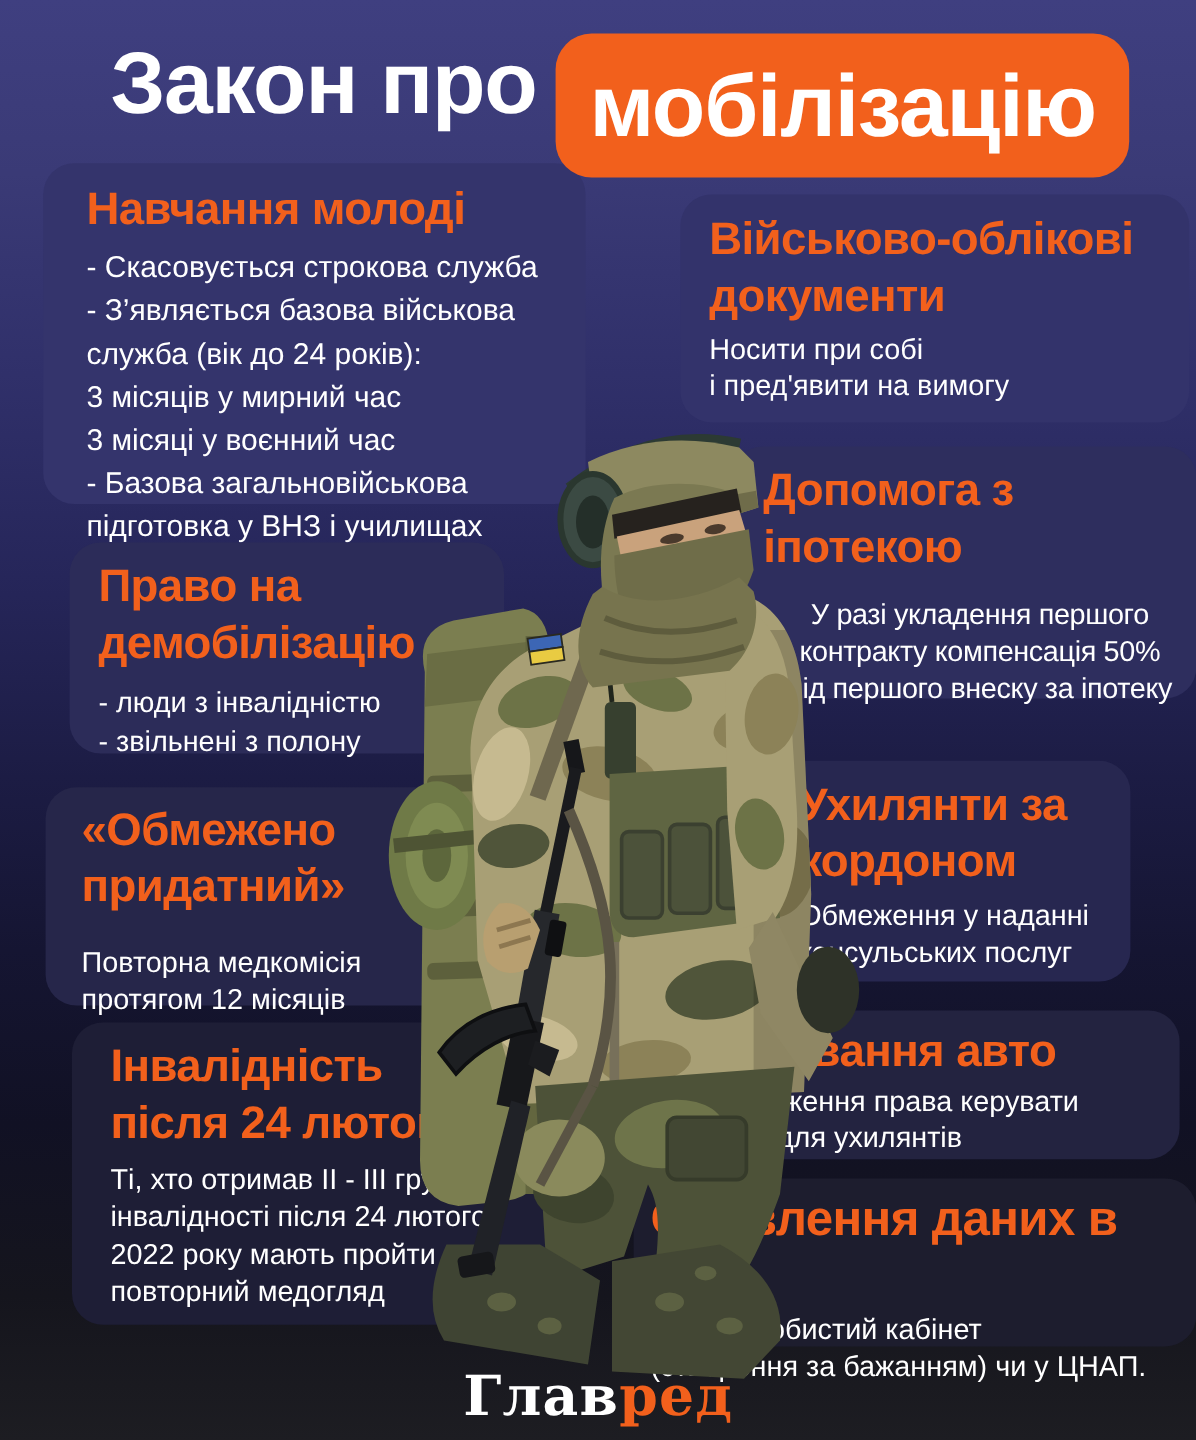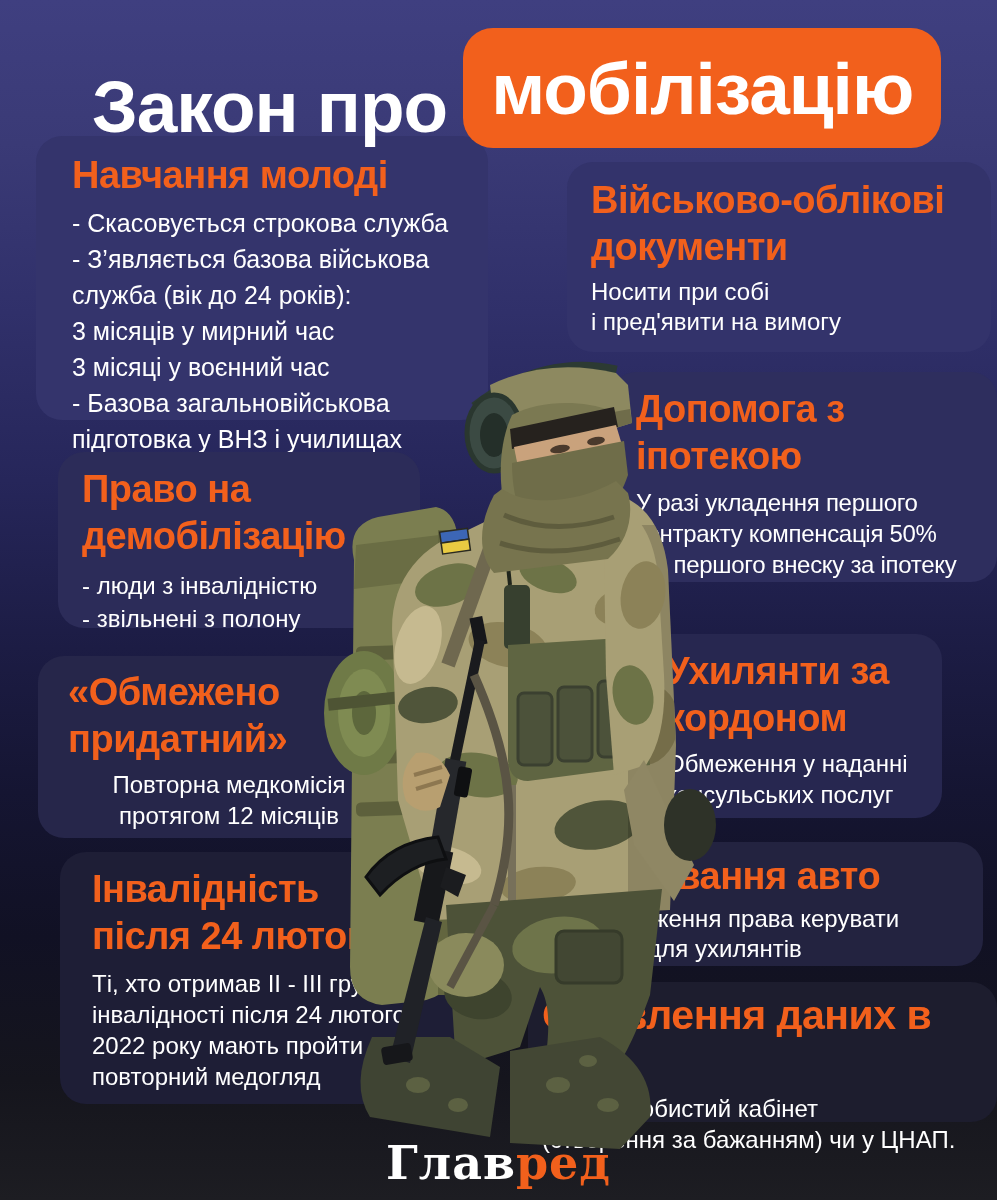--- a/index.html
+++ b/index.html
@@ -12,35 +12,35 @@
   }
   .panel{position:absolute;border-radius:26px;z-index:2;box-sizing:border-box;}
   .ph{color:#f2601c;font-weight:700;font-size:38px;line-height:47px;letter-spacing:-0.5px;}
   .ph .ph-line{white-space:nowrap;}
   .pb{color:#ffffff;font-weight:400;font-size:24px;line-height:33px;margin-top:9px;}
   .pb .line{white-space:nowrap;}
   #pL1{left:36px;top:136px;width:452px;height:284px;background:#34346c;padding:16px 0 0 36px;}
   #pL1 .pb{font-size:25px;line-height:36px;margin-top:6px;}
   #pL2{left:58px;top:452px;width:362px;height:176px;background:#2c2c59;padding:14px 0 0 24px;}
   #pL3{left:38px;top:656px;width:352px;height:182px;background:#26264a;padding:13px 0 0 30px;}
-  #pL3 .pb{line-height:31px;margin-top:6px;text-align:center;}
+  #pL3 .pb{line-height:31px;margin-top:24px;}
   #pL4{left:40px;top:852px;width:400px;height:252px;background:#1e1e36;padding:14px 0 0 32px;margin-left:20px;}
   #pL4 .pb{line-height:31px;margin-top:8px;}
   #pR1{left:567px;top:162px;width:424px;height:190px;background:#33336b;padding:15px 0 0 24px;}
   #pR1 .pb{line-height:30px;margin-top:6px;}
   #pR2{left:610px;top:372px;width:387px;height:210px;background:#2e2e5e;padding:14px 0 0 26px;}
-  #pR2 .pb{line-height:31px;margin-top:7px;letter-spacing:-0.3px;}
+  #pR2 .pb{line-height:31px;margin-top:17px;letter-spacing:-0.3px;text-align:center;}
   #pR3{left:630px;top:634px;width:312px;height:184px;background:#272750;padding:14px 3px 0 36px;}
   #pR3 .pb{line-height:31px;margin-top:6px;}
   #pR4{left:565px;top:842px;width:418px;height:124px;background:#232340;padding:11px 0 0 26px;}
   #pR4 .pb{line-height:30px;margin-top:4px;}
   #pR5{left:528px;top:982px;width:469px;height:140px;background:#1d1d2e;padding:8px 0 0 14px;}
   #pR5 .ph{font-size:41px;line-height:50px;}
   #pR5 .pb{line-height:31px;margin-top:3px;}
-  .title-row{position:absolute;left:92px;top:28px;height:120px;display:flex;align-items:flex-end;gap:16px;z-index:6;}
+  .title-row{position:absolute;left:92px;top:28px;height:120px;display:flex;align-items:flex-start;gap:16px;z-index:6;}
   .title-prefix{color:#ffffff;font-weight:700;font-size:73px;letter-spacing:-1px;white-space:nowrap;}
   .title-highlight{height:120px;display:flex;align-items:center;padding:0 28px;border-radius:30px;
     background:#f2601c;color:#ffffff;font-weight:700;font-size:73px;letter-spacing:-1px;white-space:nowrap;}
   .soldier{position:absolute;left:298px;top:345px;width:460px;height:820px;z-index:5;}
   .brand{position:absolute;left:0;top:1136px;width:100%;text-align:center;z-index:6;
     font-family:"DejaVu Serif",serif;font-weight:700;font-size:46px;letter-spacing:1px;}
   .brand-white{color:#ffffff;}
   .brand-orange{color:#f2601c;}
 </style>
 </head>

